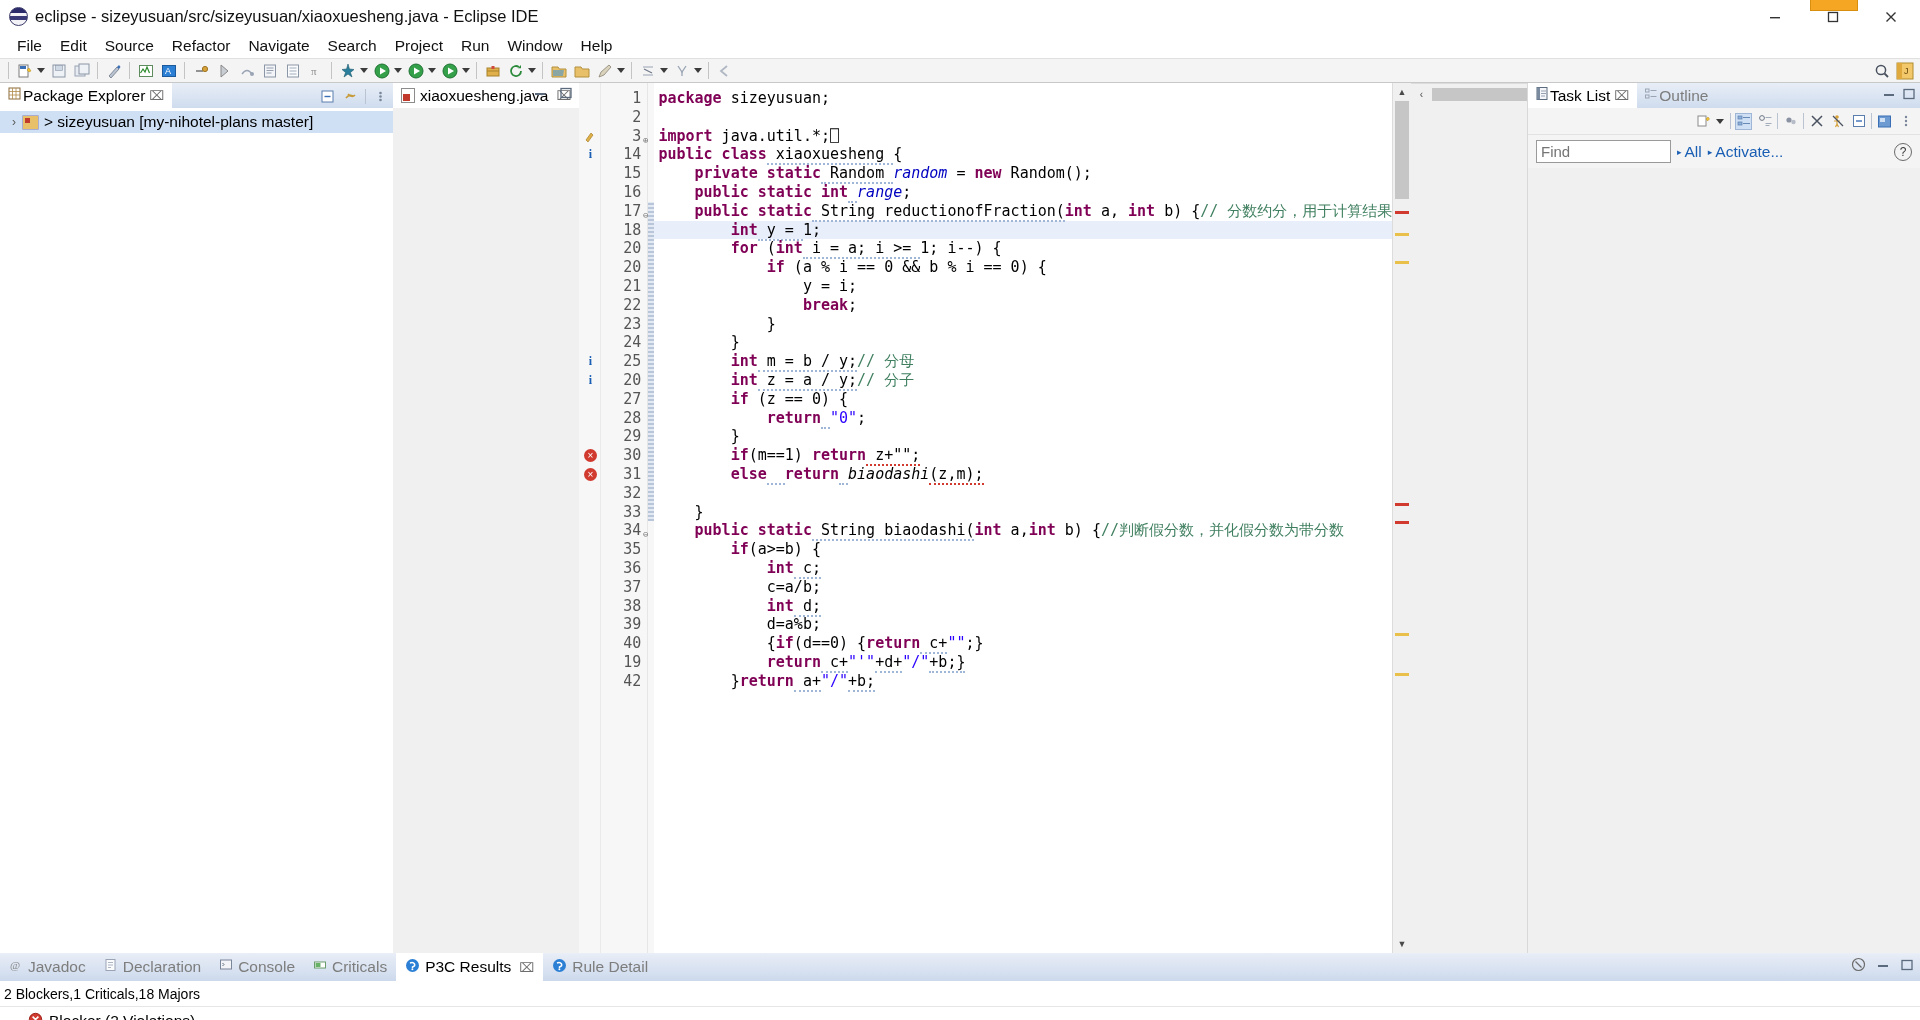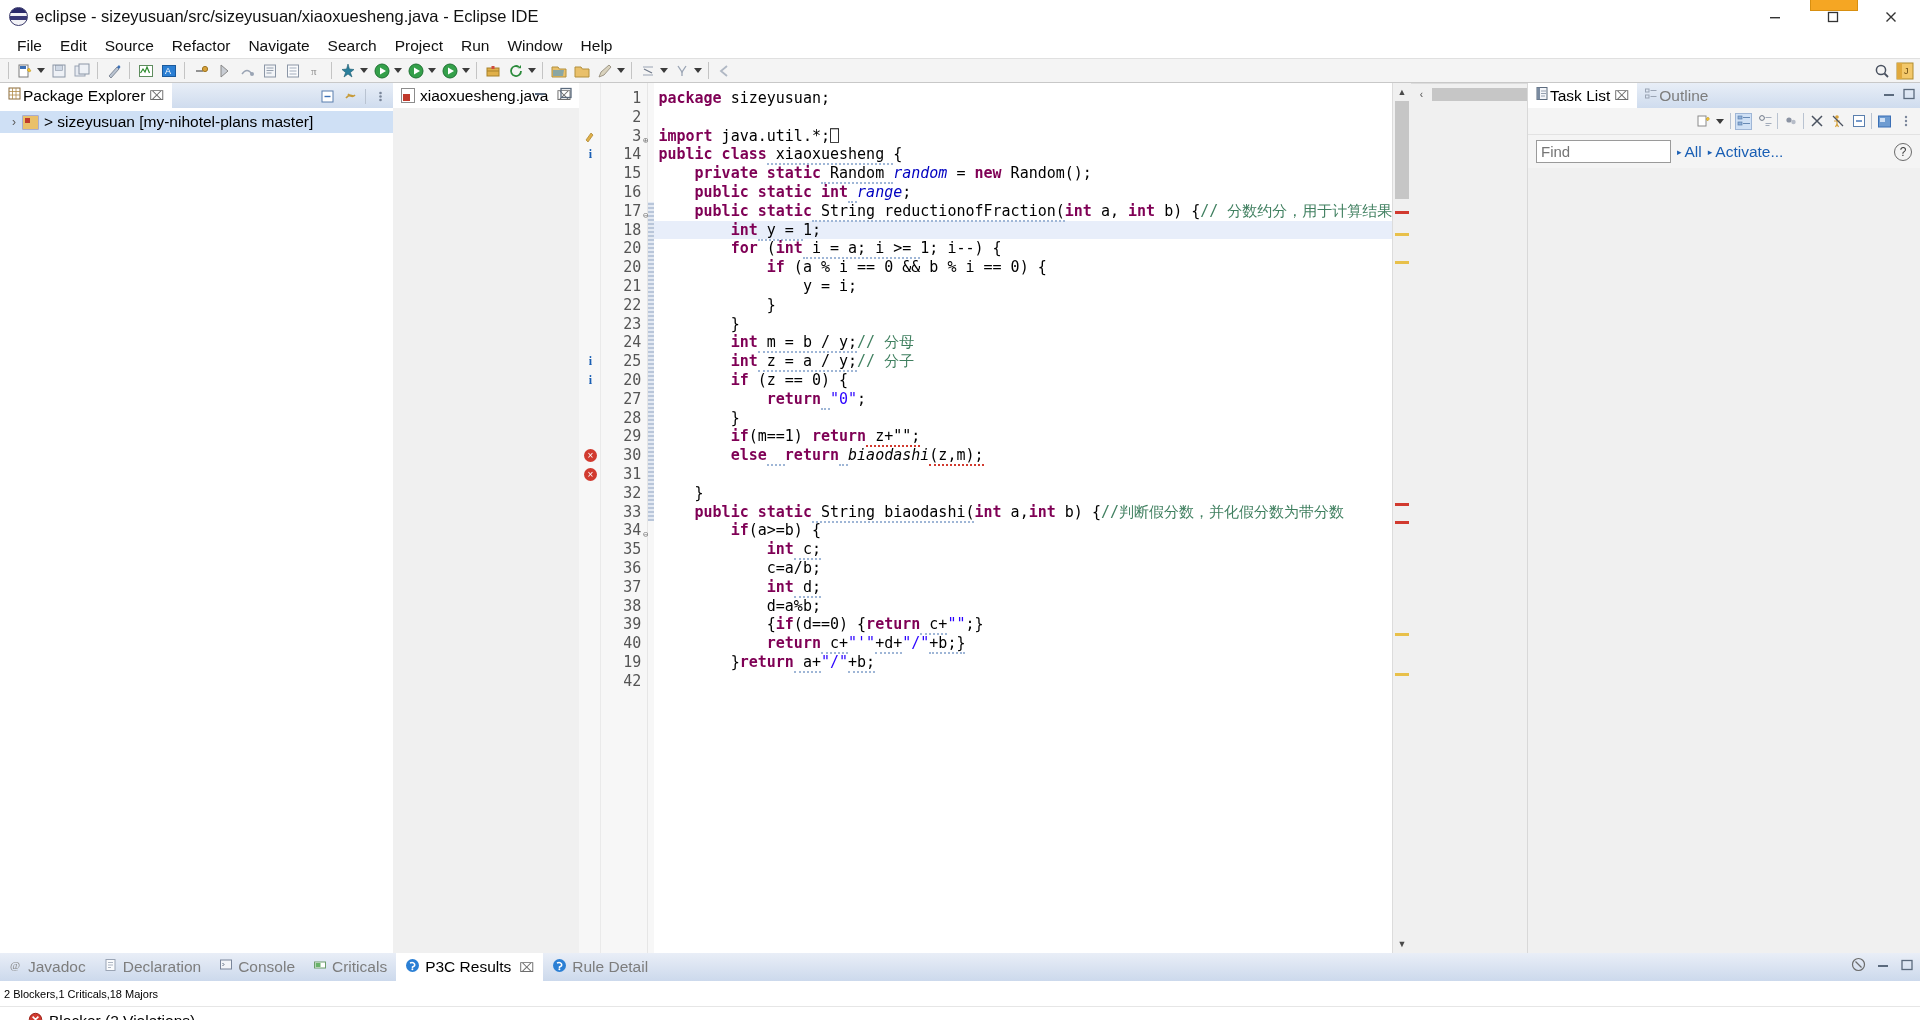--- a/index.html
+++ b/index.html
@@ -194,21 +194,21 @@
   #bottom-tabrow {
     height:28px; display:flex; align-items:flex-end;
     background: linear-gradient(#e9eef7,#ccd9ec); position:relative;
   }
   .btab { display:flex; align-items:center; gap:5px; height:28px; padding:0 9px;
           font-size:15.5px; color:#7d7d7d; white-space:nowrap; }
   .btab.active { background:#fff; color:#000; }
   #bottom-tabtools { position:absolute; right:6px; bottom:5px; display:flex; gap:10px;
                      align-items:center;}
   #summaryrow { height:26px; display:flex; align-items:center; padding-left:4px;
-                font-size:11px; color:#000; background:#fff;
+                font-size:14px; color:#000; background:#fff;
                 border-bottom:1px solid #e6e6e6;}
   #violationrow { height:28px; display:flex; align-items:center; gap:6px;
                   padding-left:8px; font-size:15.5px; color:#000; background:#fff;}
   .vtwisty { width:14px; color:#444; font-size:11px; text-align:center;}
 </style>
 </head>
 <body>
 
 <div id="titlebar">
   <div id="win-icon"></div>
@@ -547,20 +547,21 @@
           <div class="cl"><span></span></div>
           <div class="cl"><span></span><span class="kw">import</span><span> java.util.*;</span><span>⎕</span></div>
           <div class="cl"><span></span><span class="kw">public class</span><span class="spell"> xiaoxuesheng </span><span>{</span></div>
           <div class="cl"><span>    </span><span class="kw">private static</span><span class="spell"> Random </span><span class="fld">random</span><span> = </span><span class="kw">new</span><span> Random();</span></div>
           <div class="cl"><span>    </span><span class="kw">public static int</span><span class="spell"> </span><span class="fld">range</span><span>;</span></div>
           <div class="cl"><span>    </span><span class="kw">public static</span><span class="spell"> String reductionofFraction(</span><span class="kw">int</span><span> a, </span><span class="kw">int</span><span> b) {</span><span class="cmt">// 分数约分，用于计算结果</span></div>
           <div class="cl hl"><span>        </span><span class="kw">int</span><span class="spell"> y = </span><span>1;</span></div>
           <div class="cl"><span>        </span><span class="kw">for</span><span> (</span><span class="kw">int</span><span class="spell"> i = a; i &gt;= </span><span>1; i--) {</span></div>
           <div class="cl"><span>            </span><span class="kw">if</span><span> (a % i == 0 &amp;&amp; b % i == 0) {</span></div>
           <div class="cl"><span>                </span><span>y = i;</span></div>
+          <div class="cl"><span>                </span><span class="kw">break</span><span>;</span></div>
           <div class="cl"><span>            </span><span>}</span></div>
           <div class="cl"><span>        </span><span>}</span></div>
           <div class="cl"><span>        </span><span class="kw">int</span><span class="spell"> m = b / y;</span><span class="cmt">// 分母</span></div>
           <div class="cl"><span>        </span><span class="kw">int</span><span class="spell"> z = a / y;</span><span class="cmt">// 分子</span></div>
           <div class="cl"><span>        </span><span class="kw">if</span><span> (z == 0) {</span></div>
           <div class="cl"><span>            </span><span class="kw">return</span><span class="spell"> </span><span class="str">"0"</span><span>;</span></div>
           <div class="cl"><span>        </span><span>}</span></div>
           <div class="cl"><span>        </span><span class="kw">if</span><span>(m==1) </span><span class="kw">return</span><span class="errund"> z+"";</span></div>
           <div class="cl"><span>        </span><span class="kw">else</span><span class="spell">  </span><span class="kw">return</span><span class="spell"> </span><span class="mth">biaodashi</span><span class="errund">(z,m);</span></div>
           <div class="cl"><span>        </span></div>

